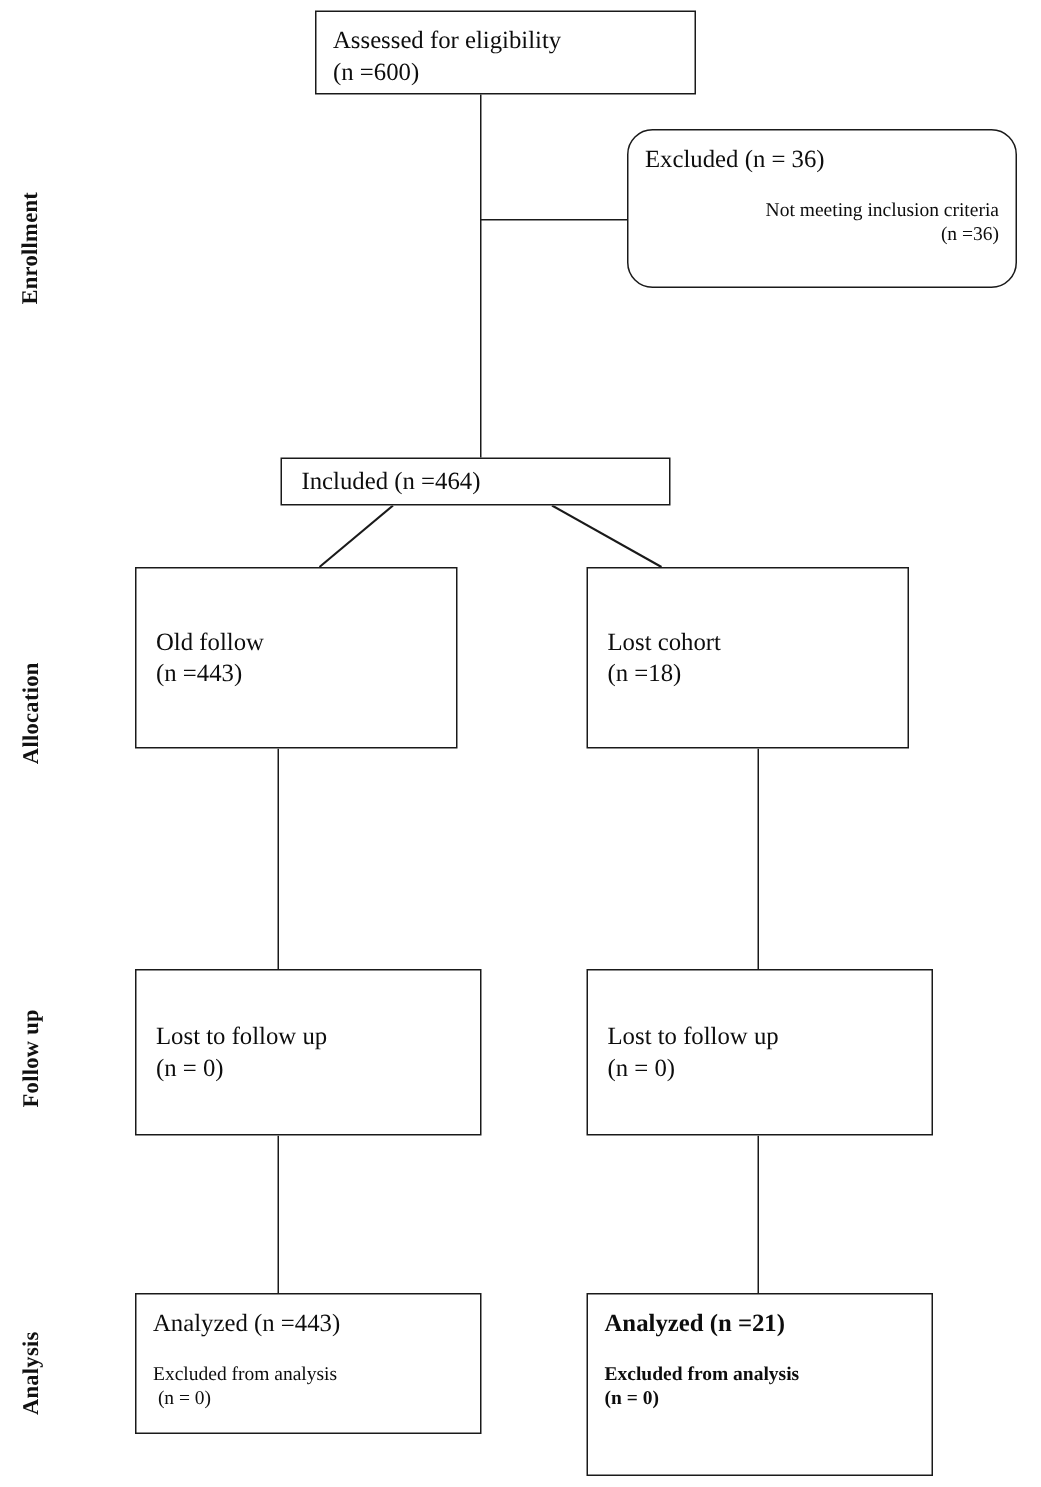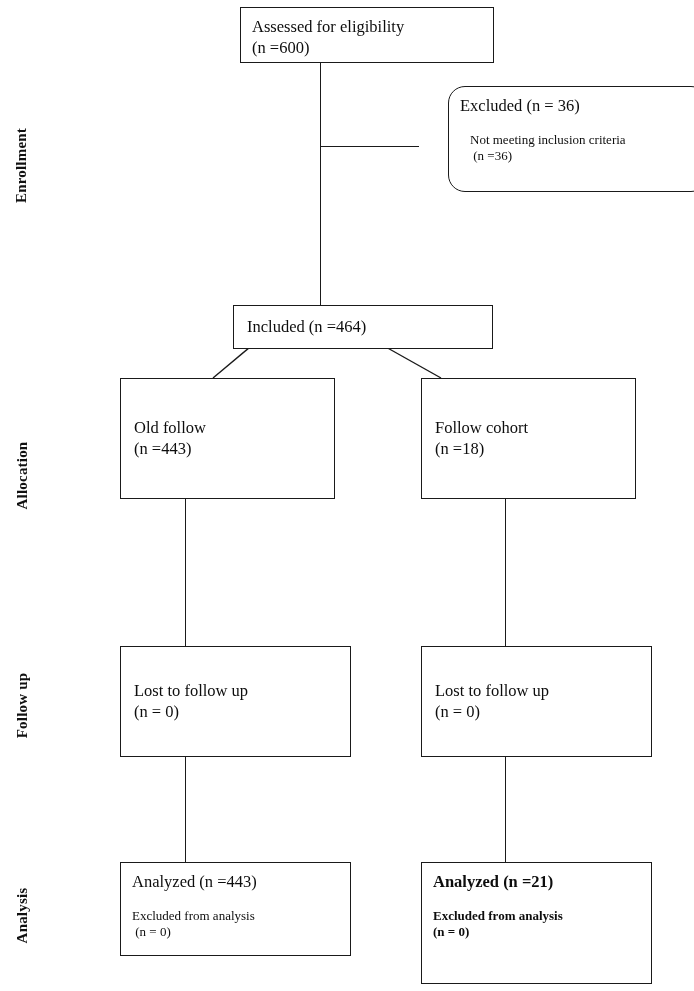--- a/index.html
+++ b/index.html
@@ -35,40 +35,39 @@
   }
 
   
   .node {
     position: absolute;
     box-sizing: border-box;
     border: 1.4px solid #1a1a1a;
     background: #ffffff;
     padding: 9px 11px;
     line-height: 1.26;
-    margin-left: 30px;
   }
   .node .line-main {
     font-size: 16.5px;
     white-space: pre;
     display: block;
   }
   .node .line-sub {
     font-size: 13px;
     white-space: pre;
     display: block;
   }
   .node.mid-align {
     display: flex;
     flex-direction: column;
     justify-content: center;
   }
   .node.mid-align .line-main { padding-left: 2px; }
   .gap-md { height: 15px; }
-  .indent { padding-left: 10px; }
+  .indent { padding-left: 10px; text-align: right; }
 
   
   .vline {
     position: absolute;
     width: 0;
     border-left: 1.4px solid #1a1a1a;
   }
   .hline {
     position: absolute;
     height: 0;
@@ -118,31 +117,31 @@
     <span class="line-main">(n =600)</span>
   </div>
 
   <div class="node" style="left:418px; top:86px; width:260px; height:106px;border-radius:17px;">
     <span class="line-main">Excluded (n = 36)</span>
     <div class="gap-md"></div>
     <span class="line-sub indent">Not meeting inclusion criteria</span>
     <span class="line-sub indent"> (n =36)</span>
   </div>
 
-  <div class="node mid-align" style="left:203px; top:305px; width:260px; height:44px;">
+  <div class="node mid-align" style="left:187px; top:305px; width:260px; height:32px;">
     <span class="line-main">Included (n =464)</span>
   </div>
 
   <div class="node mid-align" style="left:90px; top:378px; width:215px; height:121px;">
     <span class="line-main">Old follow</span>
     <span class="line-main">(n =443)</span>
   </div>
 
   <div class="node mid-align" style="left:391px; top:378px; width:215px; height:121px;">
-    <span class="line-main">Follow cohort</span>
+    <span class="line-main">Lost cohort</span>
     <span class="line-main">(n =18)</span>
   </div>
 
   <div class="node mid-align" style="left:90px; top:646px; width:231px; height:111px;">
     <span class="line-main">Lost to follow up</span>
     <span class="line-main">(n = 0)</span>
   </div>
 
   <div class="node mid-align" style="left:391px; top:646px; width:231px; height:111px;">
     <span class="line-main">Lost to follow up</span>

